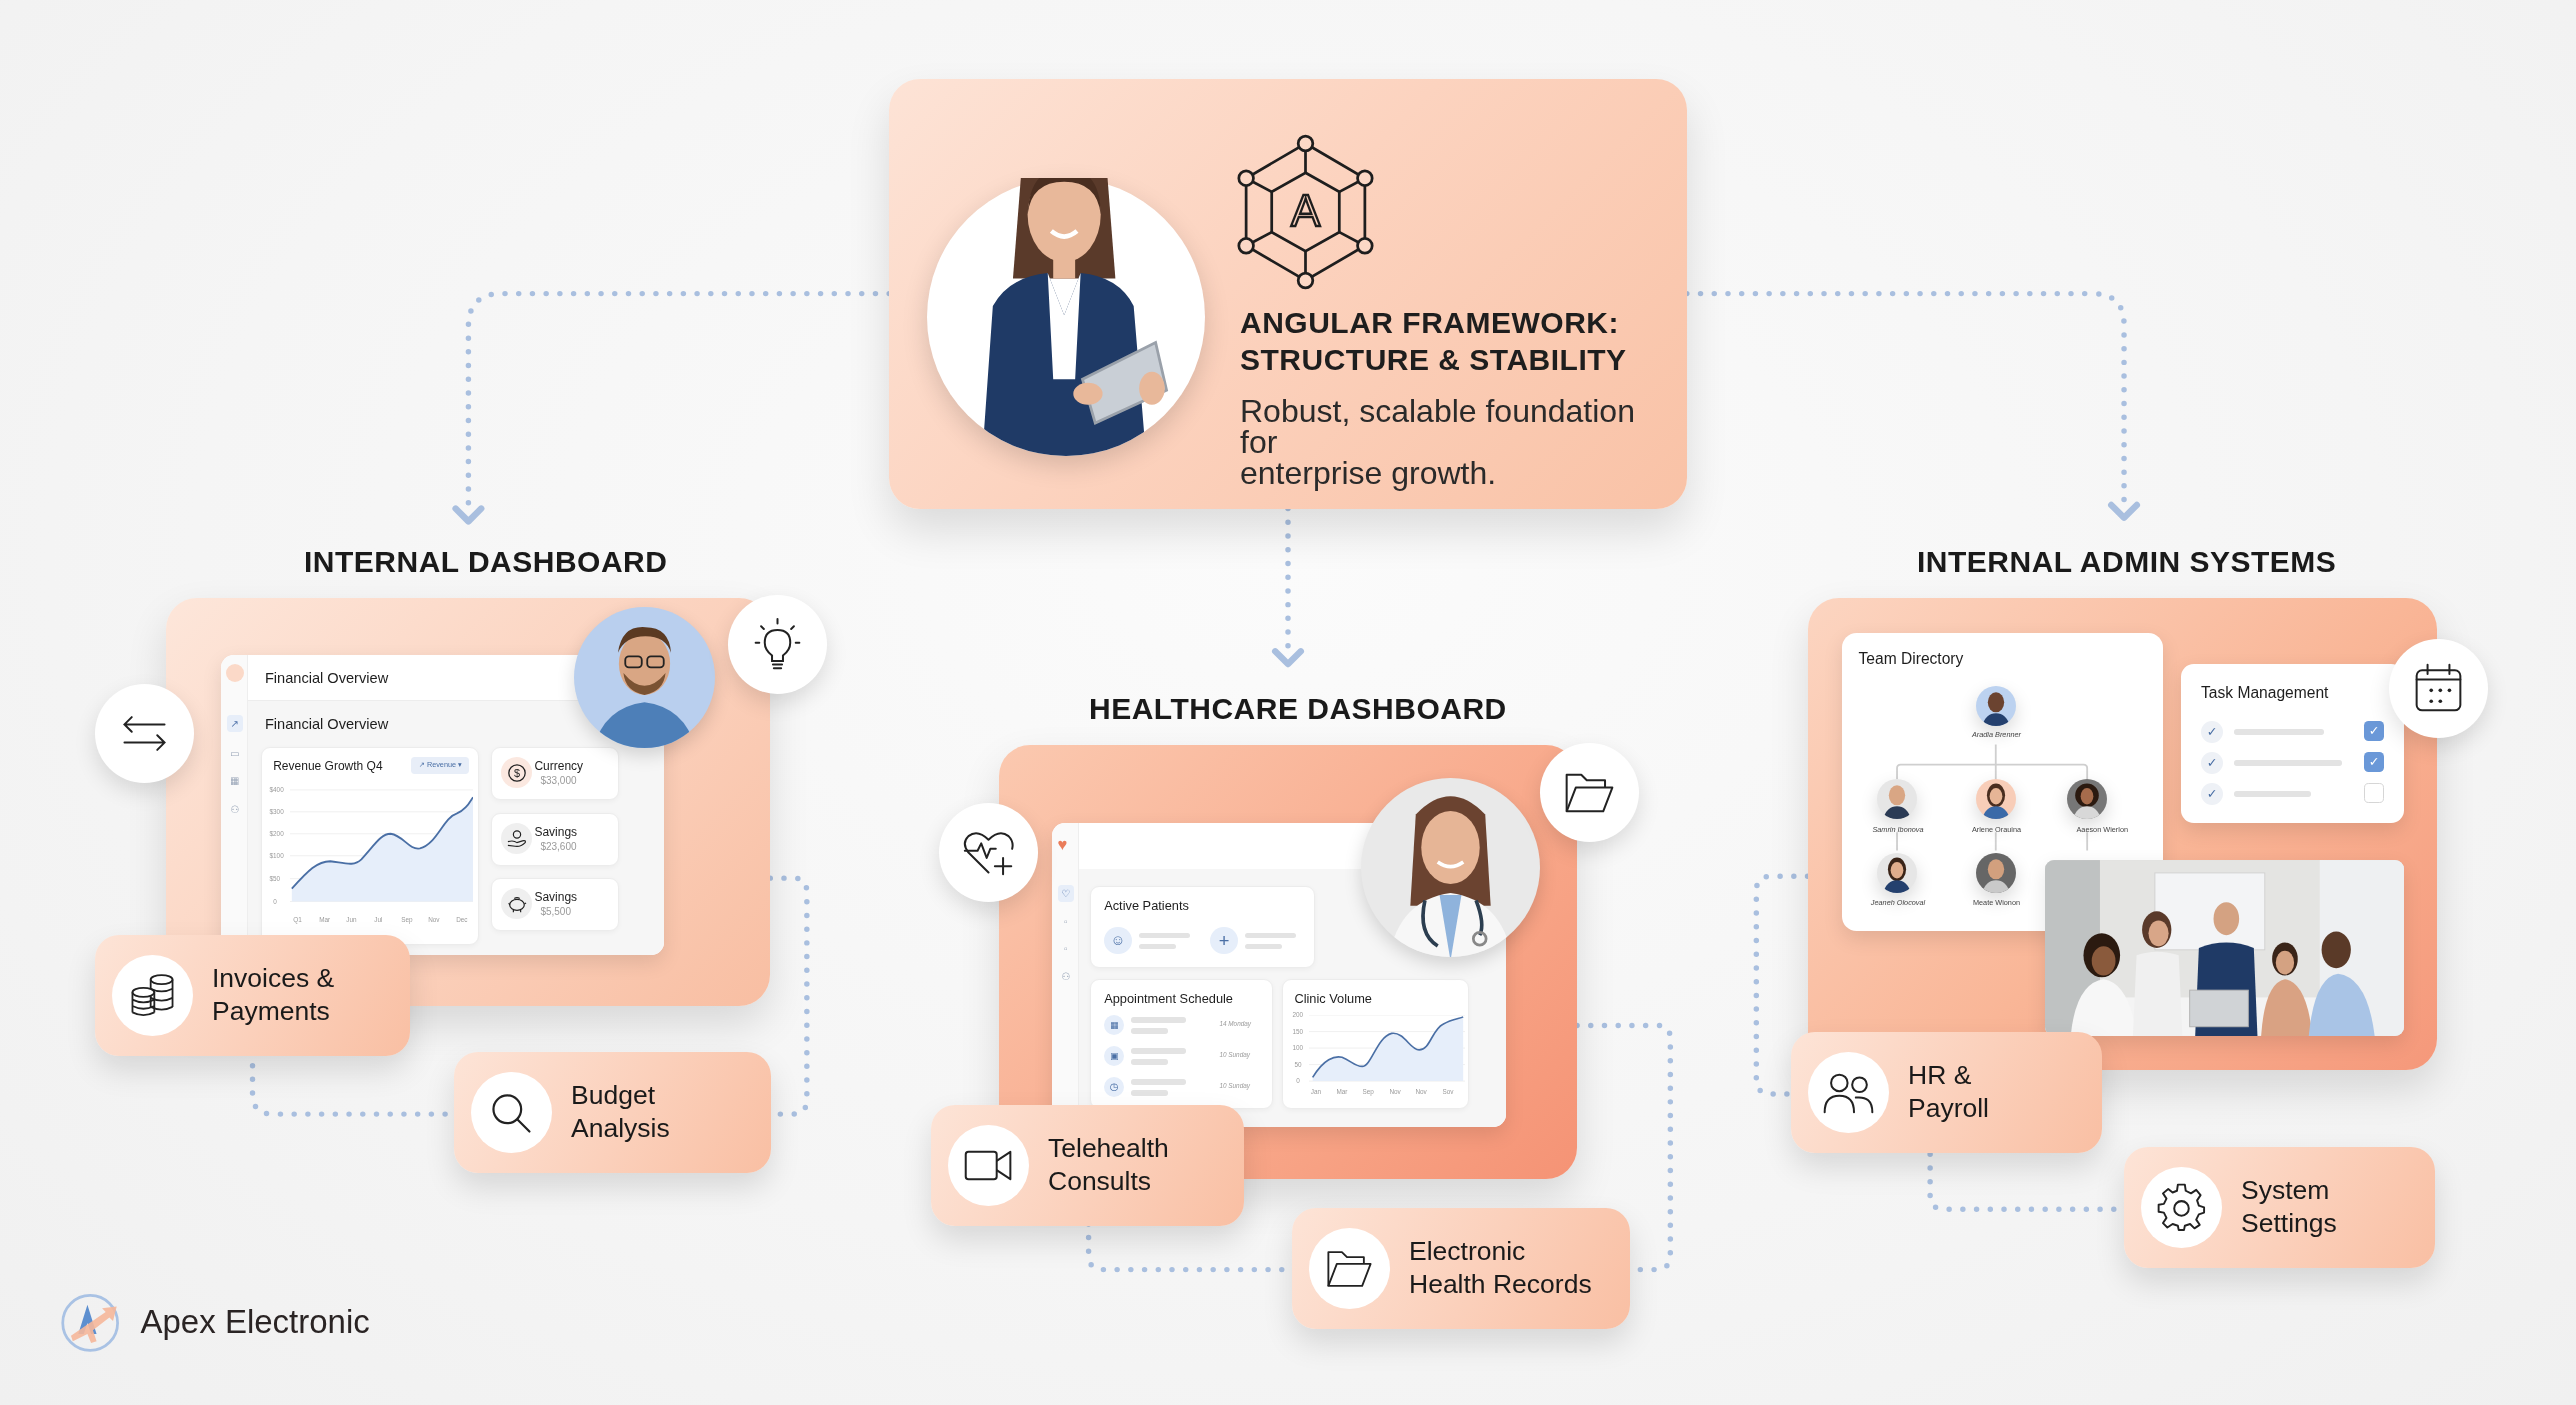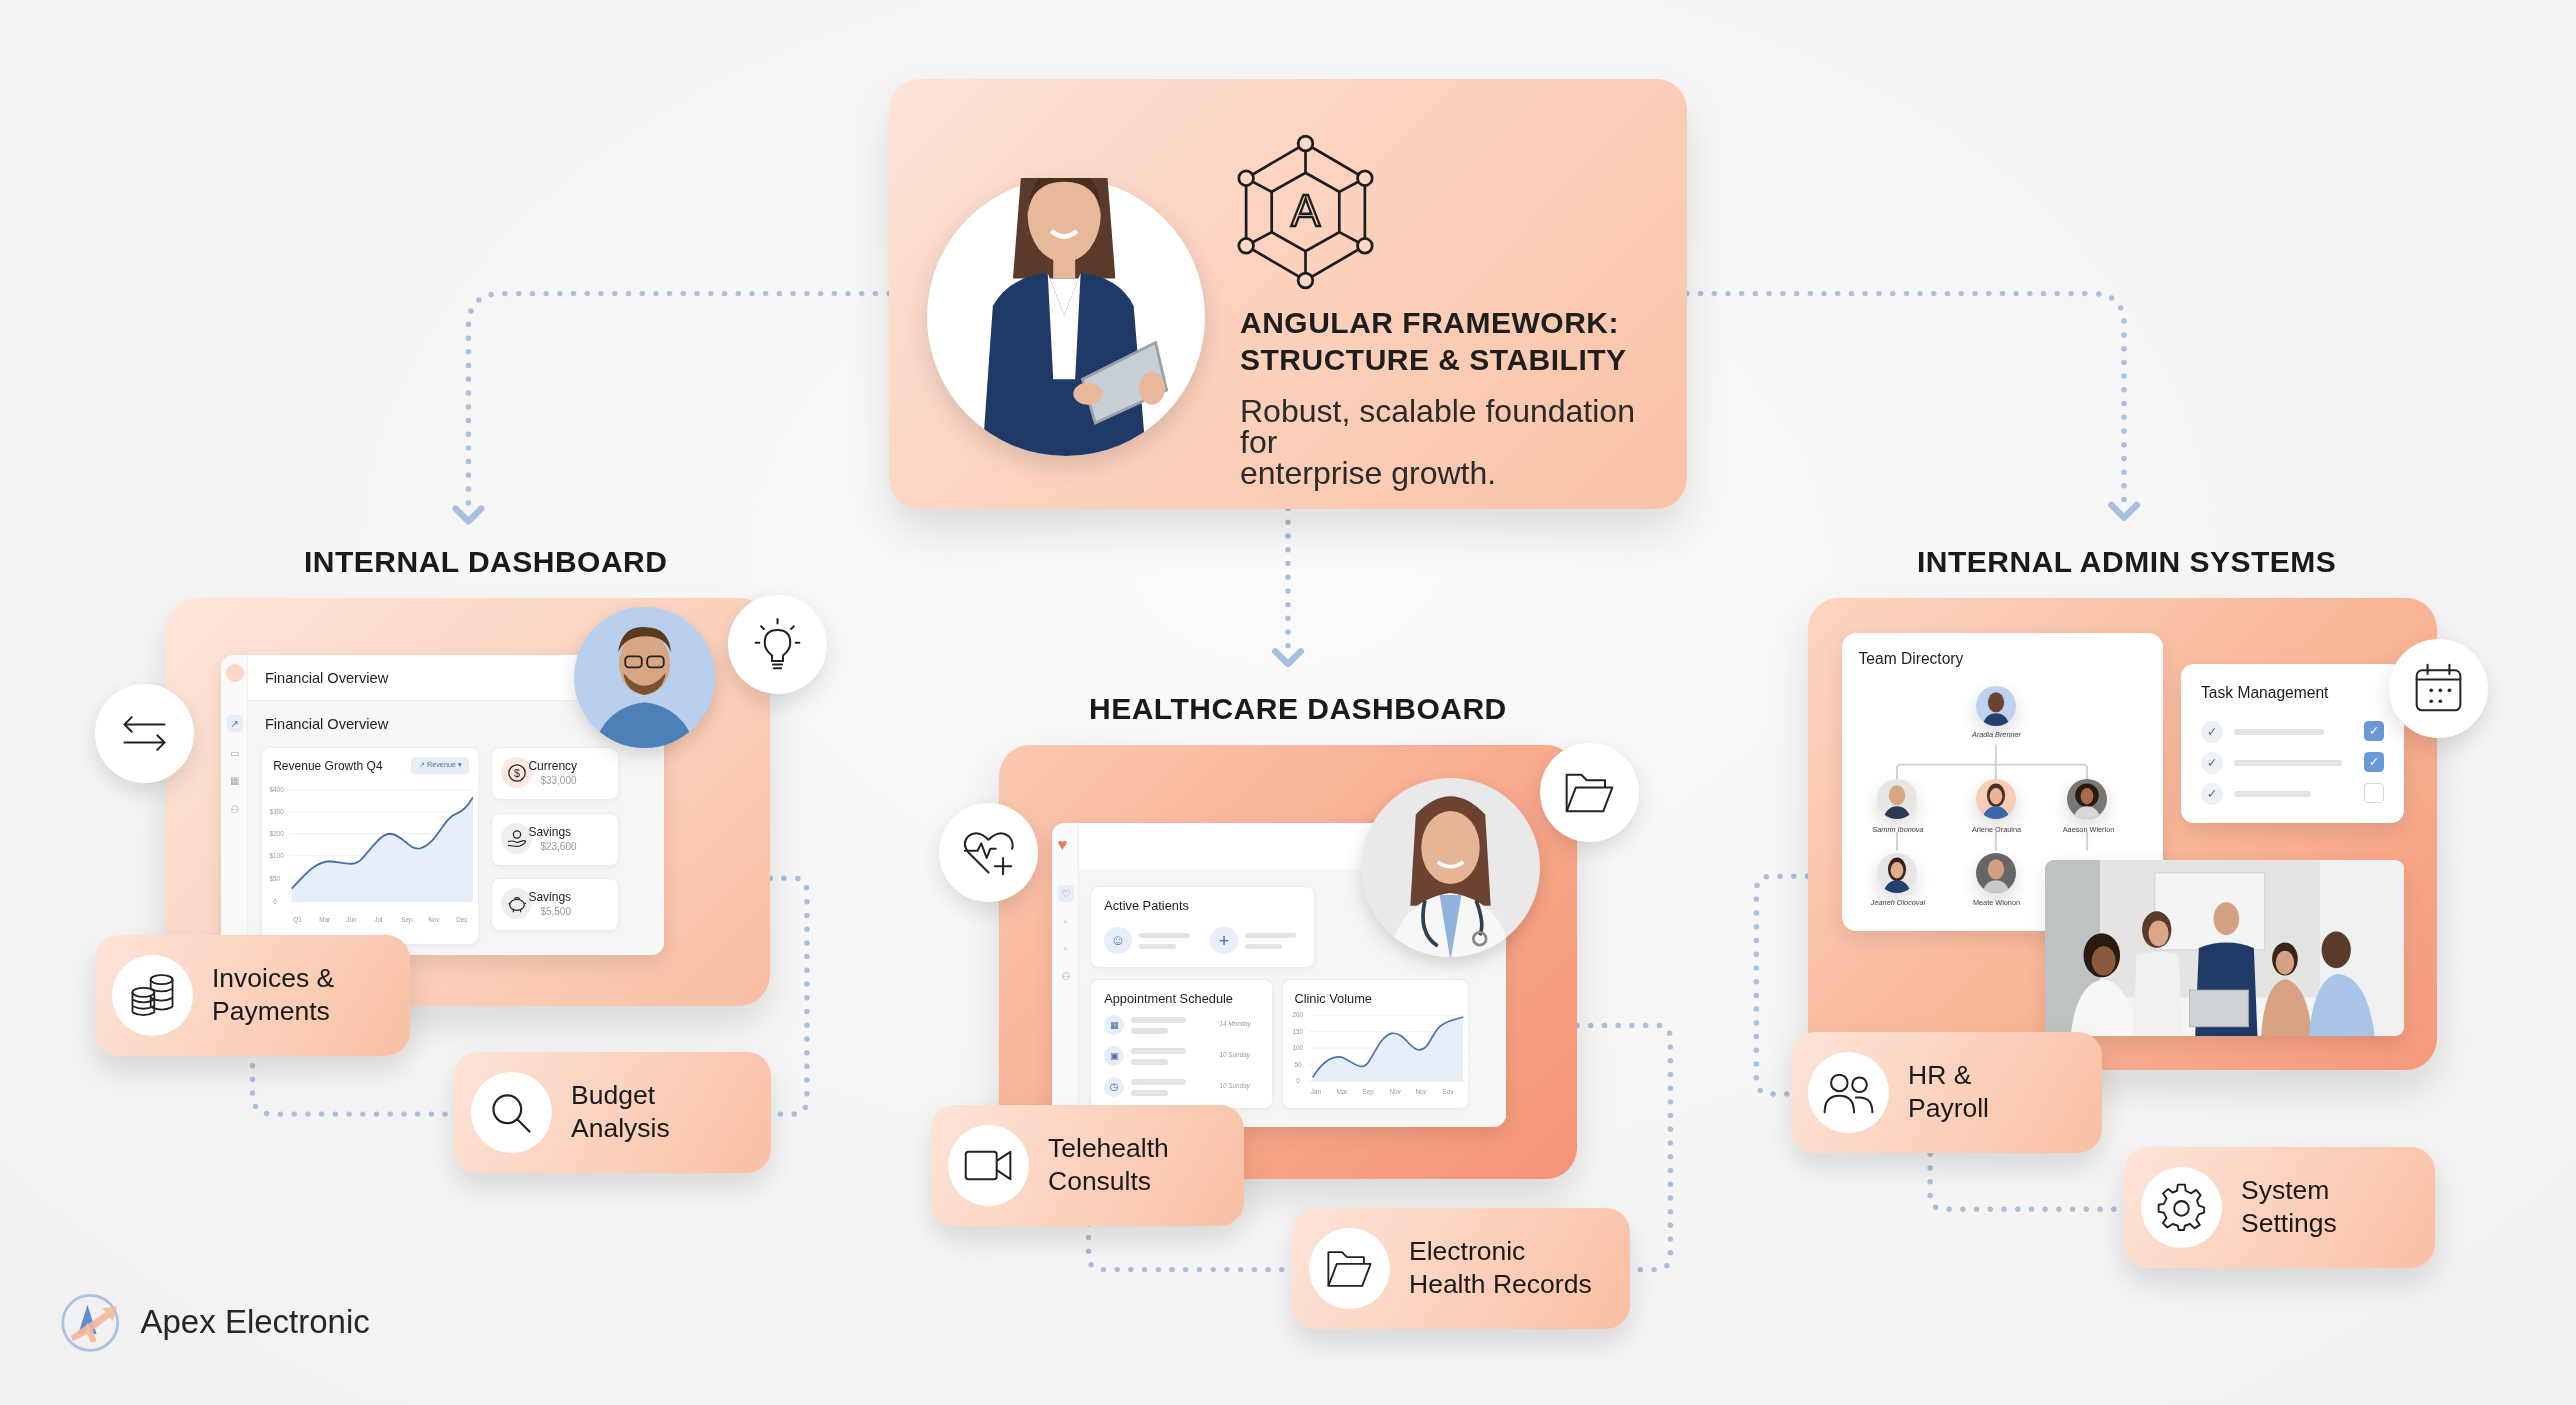--- a/index.html
+++ b/index.html
@@ -51,21 +51,21 @@
   .window .topbar { position: absolute; left: 27.4px; right: 0; top: 0; height: 46px; border-bottom: 0.9px solid #ededed; background:#fff; }
   .window .body { position: absolute; left: 27.4px; right: 0; top: 46px; bottom: 0; background: #f6f6f6; }
   .win-title { position: absolute; font-size: 14.6px; color: #1e1e1e; }
   .side-ico { position: absolute; left: 5.5px; width: 16.5px; height: 16.5px; border-radius: 3.7px; display:flex; align-items:center; justify-content:center; font-size: 10px; color:#9aa6b8; }
   .side-ico.active { background: #e7eef9; color: #4b6fa8; }
 
   .card { position: absolute; background: #ffffff; border-radius: 9.1px; border: 0.9px solid #ececec; box-shadow: 0 1.8px 5.5px rgba(0,0,0,0.04); }
   .card-title { position: absolute; font-size: 12px; color: #1e1e1e; }
   .tick { position: absolute; font-size: 6.4px; color: #9a9a9a; }
   .metric-ico { position: absolute; left: 9.1px; top: 9.1px; width: 31px; height: 31px; border-radius: 50%; background: #efefef; display:flex; align-items:center; justify-content:center; }
-  .metric-label { position: absolute; left: 36px; top: 11px; font-size: 12px; color: #1e1e1e; }
+  .metric-label { position: absolute; left: 42px; top: 11px; font-size: 12px; color: #1e1e1e; }
   .metric-value { position: absolute; left: 48px; top: 27.4px; font-size: 10px; color: #9a9a9a; }
 
   
   .circ {
     position: absolute; width: 99px; height: 99px; border-radius: 50%; background: #ffffff;
     box-shadow: 0 9.1px 22px rgba(0,0,0,0.12); display:flex; align-items:center; justify-content:center;
   }
   .avatar-circle { position: absolute; border-radius: 50%; overflow: hidden; box-shadow: 0 7.3px 18.3px rgba(0,0,0,0.15); }
 
   
@@ -441,21 +441,21 @@
         <ellipse cx="22" cy="19" rx="7" ry="9" fill="#e6b596"></ellipse>
         <path d="M6 46 Q10 30 22 30 Q34 30 38 46Z" fill="#3b6aa8"></path>
       </svg></div>
   <div class="avatar-circle" style="left:225px;top:146px;width:40px;height:40px;background:#777"><svg width="40" height="40" viewBox="0 0 44 44">
         <circle cx="22" cy="18" r="13" fill="#2b1a10"></circle>
         <ellipse cx="22" cy="19" rx="7" ry="9" fill="#a66c4c"></ellipse>
         <path d="M6 46 Q10 30 22 30 Q34 30 38 46Z" fill="#d8d8d8"></path>
       </svg></div>
   <div class="tick" style="left:16.5px;top:192px;font-size:7.3px;width:79px;text-align:center;color:#444;font-style:italic">Samrin Ibonova</div>
   <div class="tick" style="left:115px;top:192px;font-size:7.3px;width:79px;text-align:center;color:#444">Arlene Orauina</div>
-  <div class="tick" style="left:207px;top:192px;font-size:7.3px;width:79px;text-align:center;color:#444">Aaeson Wierlon</div>
+  <div class="tick" style="left:207px;top:192px;font-size:7.3px;width:79px;text-align:right;color:#444">Aaeson Wierlon</div>
   <div class="avatar-circle" style="left:35px;top:220px;width:40px;height:40px;background:#e6e6e6"><svg width="40" height="40" viewBox="0 0 44 44">
         <ellipse cx="22" cy="18" rx="10" ry="13" fill="#3a2418"></ellipse>
         <ellipse cx="22" cy="19" rx="7" ry="9" fill="#e0ad8c"></ellipse>
         <path d="M6 46 Q10 30 22 30 Q34 30 38 46Z" fill="#24406e"></path>
       </svg></div>
   <div class="avatar-circle" style="left:134px;top:220px;width:40px;height:40px;background:#666"><svg width="40" height="40" viewBox="0 0 44 44">
         <ellipse cx="22" cy="18" rx="9" ry="11" fill="#d2a07e"></ellipse>
         <path d="M6 46 Q10 30 22 30 Q34 30 38 46Z" fill="#c9c9c9"></path>
       </svg></div>
   <div class="tick" style="left:16.5px;top:265px;font-size:7.3px;width:79px;text-align:center;color:#444;font-style:italic">Jeaneh Olocoval</div>

